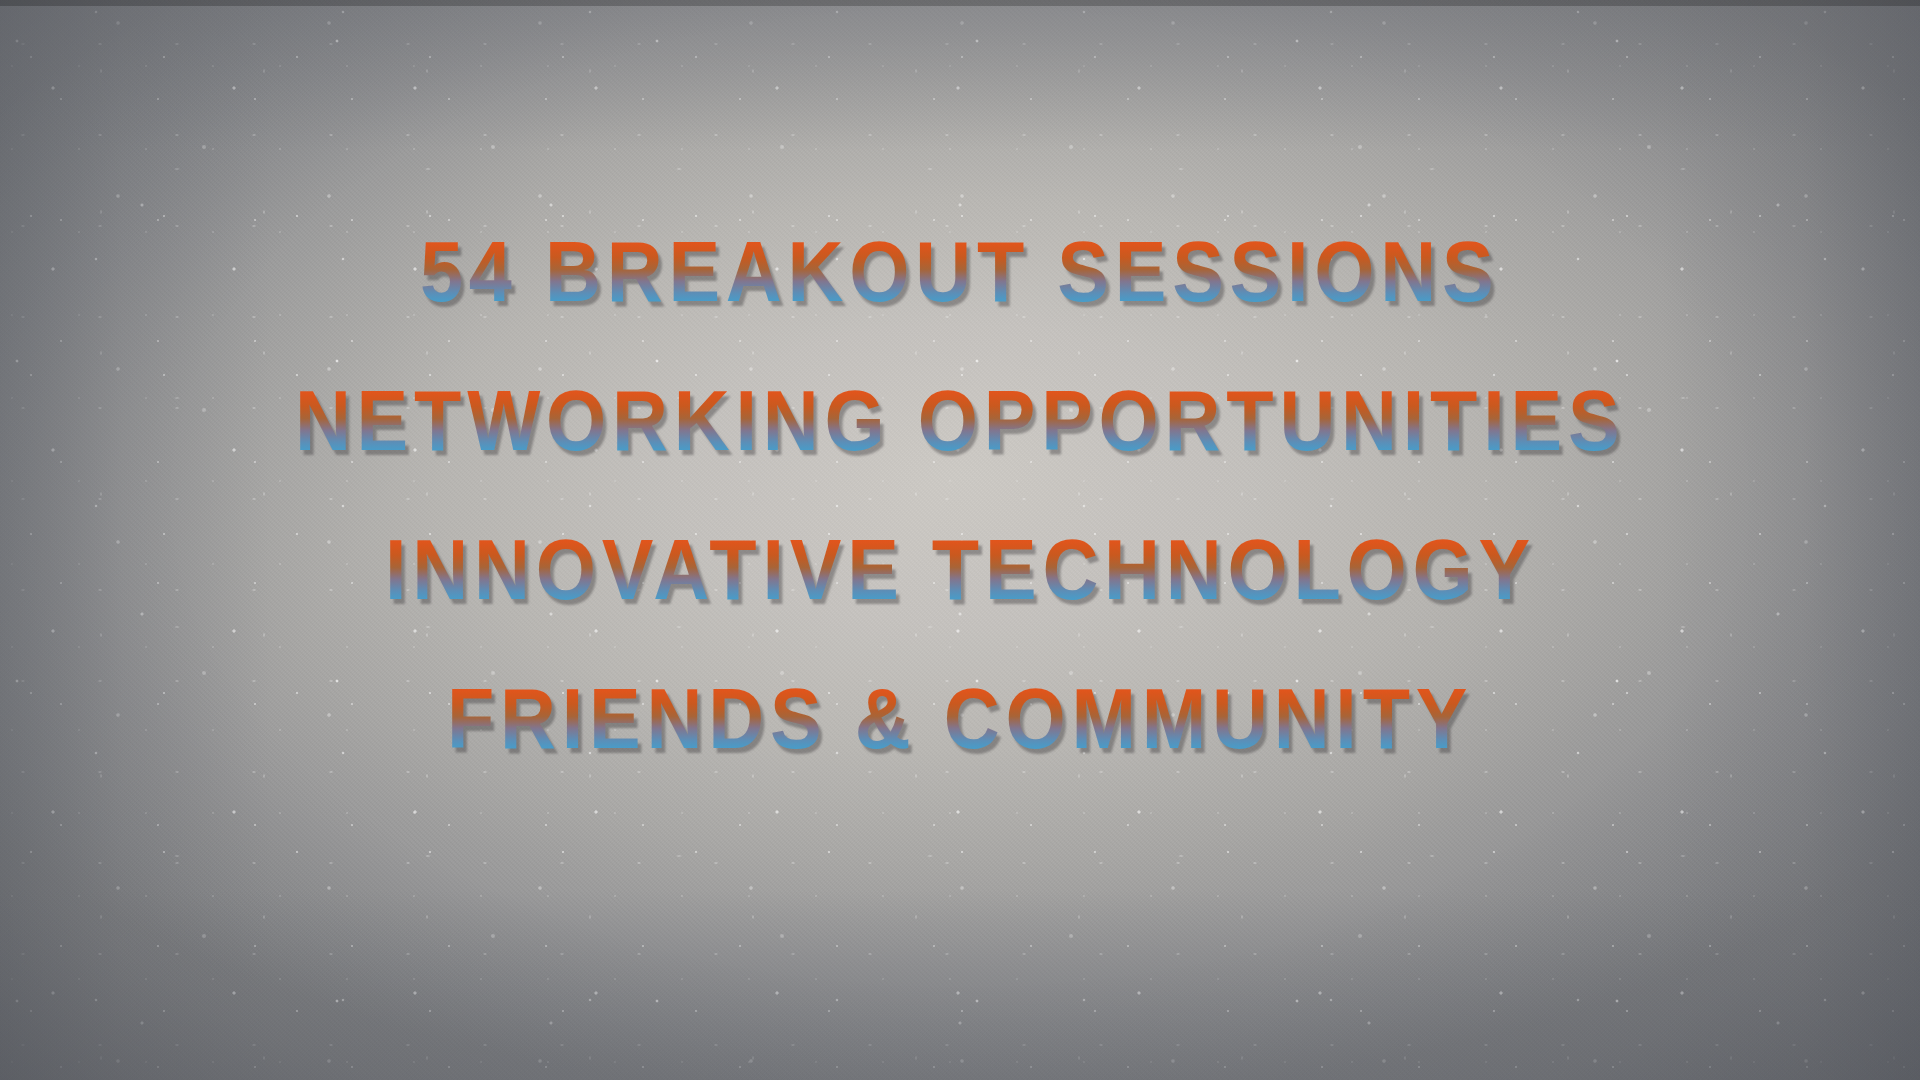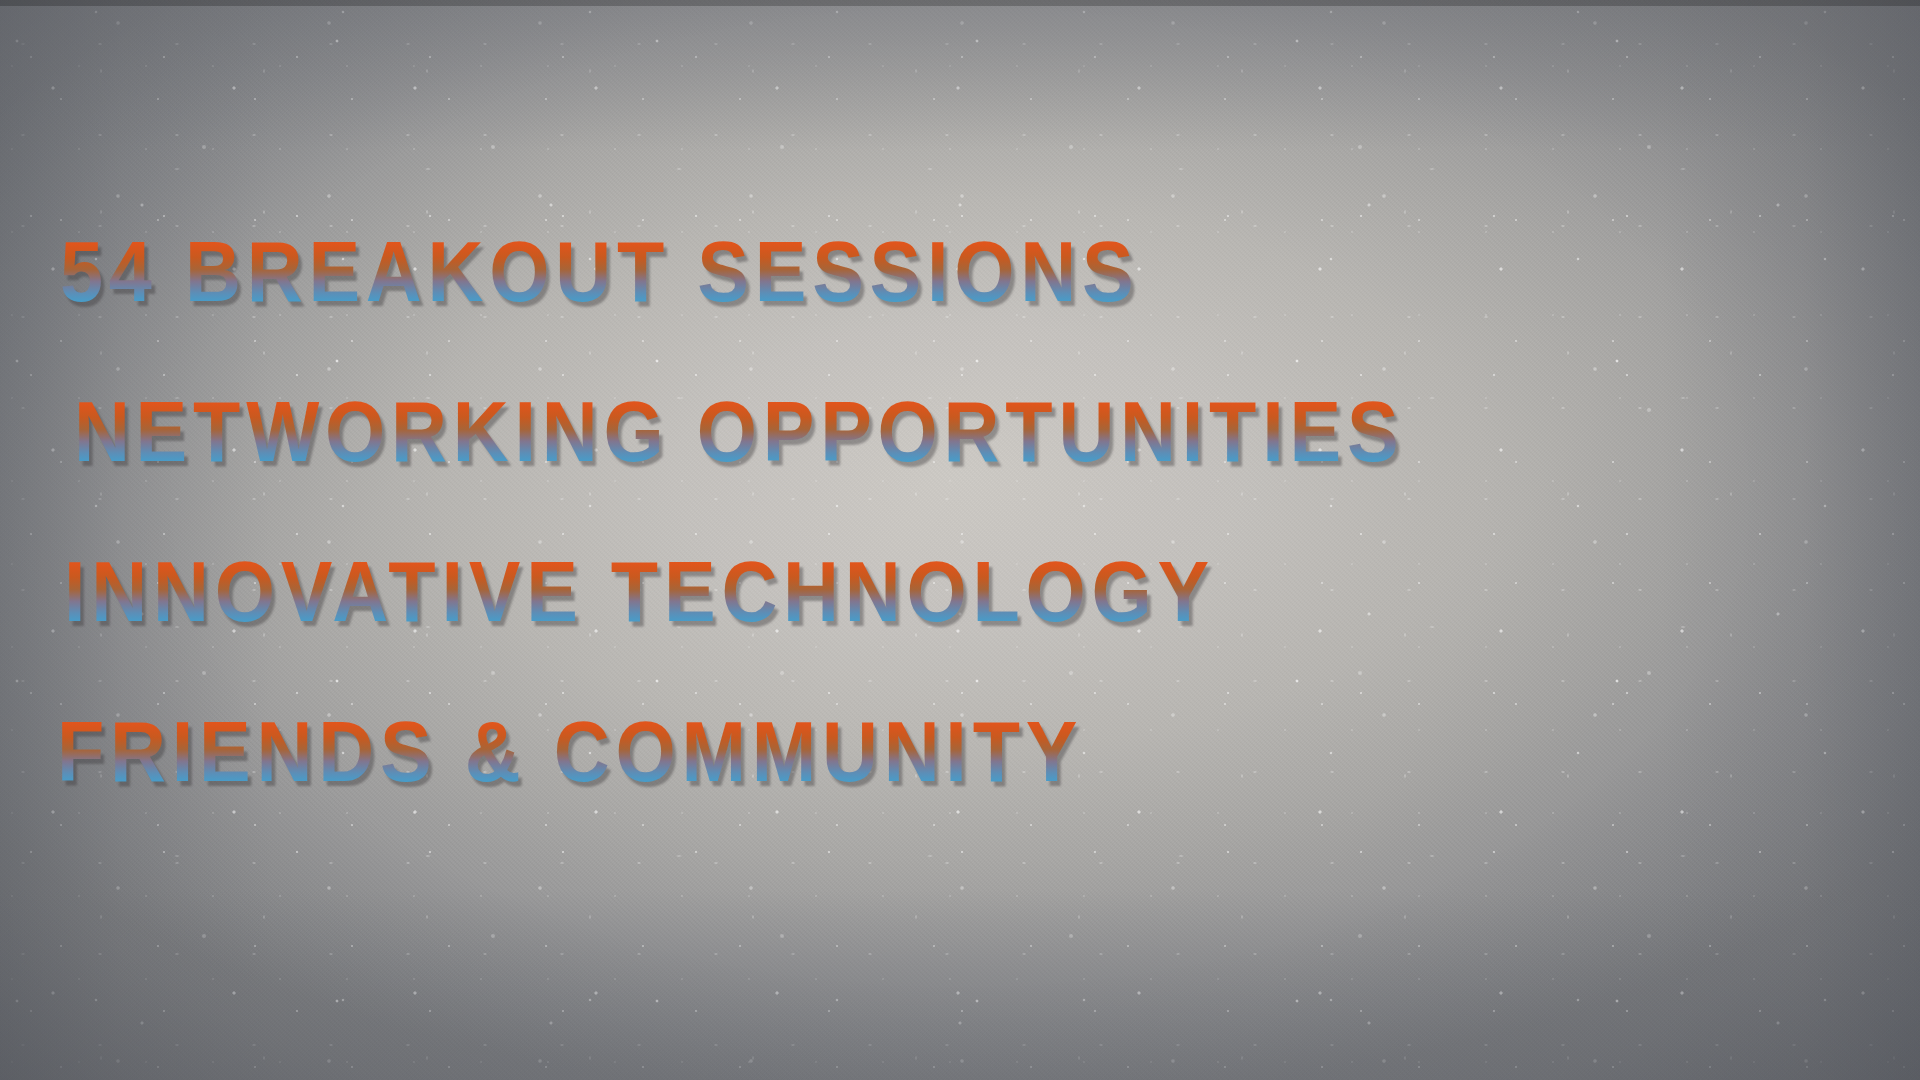--- a/index.html
+++ b/index.html
@@ -122,22 +122,22 @@
   }
 
   
   .headline-block {
     position: absolute;
     left: 0;
     right: 0;
     top: 228px;
     display: flex;
     flex-direction: column;
-    align-items: flex-start;
-    gap: 12px;
+    align-items: center;
+    gap: 1px;
   }
   .headline-line {
     position: relative;
     line-height: 1.0;
     font-weight: 700;
     font-stretch: condensed;
     white-space: nowrap;
     letter-spacing: 0.075em;
     text-transform: uppercase;
     margin: 0;

